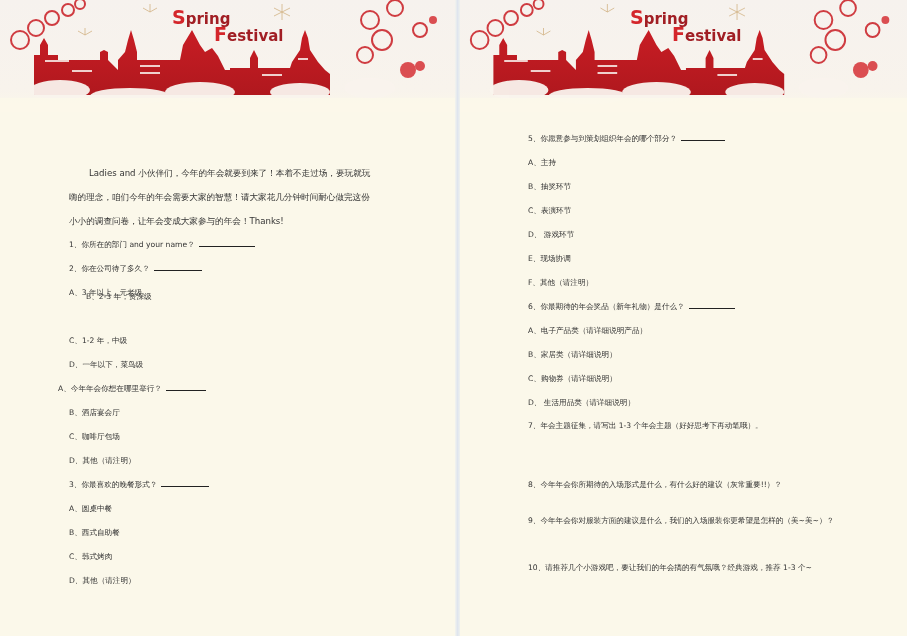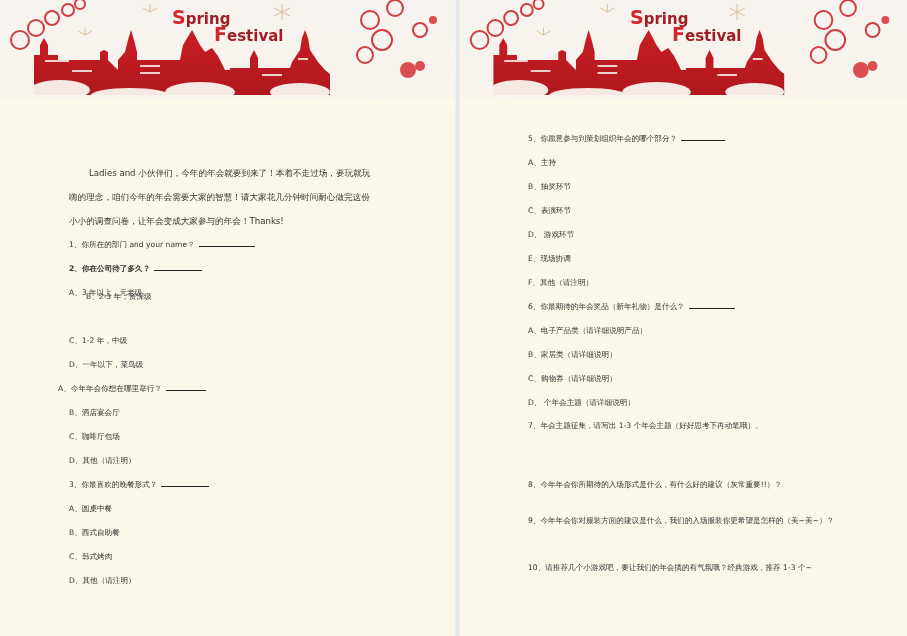--- a/index.html
+++ b/index.html
@@ -126,21 +126,21 @@
     <div class="banner-title spring"><span class="cap">S</span><span>pring</span></div>
     <div class="banner-title festival"><span class="cap">F</span><span>estival</span></div>
   </div>
 
 
   <div class="intro" style="top:168px; padding-left:20px;">Ladies and  小伙伴们，今年的年会就要到来了！本着不走过场，要玩就玩</div>
   <div class="intro" style="top:216px;">小小的调查问卷，让年会变成大家参与的年会！Thanks!</div>
   <div class="intro" style="top:192px;">嗨的理念，咱们今年的年会需要大家的智慧！请大家花几分钟时间耐心做完这份</div>
 
   <div class="line" style="left:69px; top:240px;"><span>1、你所在的部门 and your name？</span><span class="blank" style="width:56px;"></span></div>
-  <div class="line" style="left:69px; top:264px;font-weight:bold;"><span>2、你在公司待了多久？</span><span class="blank" style="width:48px;"></span></div>
+  <div class="line" style="left:69px; top:264px;"><span>2、你在公司待了多久？</span><span class="blank" style="width:48px;"></span></div>
   <div class="line" style="left:69px; top:288px;">A、3 年以上，元老级</div>
   <div class="line" style="left:69px; top:292px;margin-left:17px;">B、2-3 年，资深级</div>
   <div class="line" style="left:69px; top:336px;">C、1-2 年，中级</div>
   <div class="line" style="left:69px; top:360px;">D、一年以下，菜鸟级</div>
   <div class="line" style="left:58px; top:384px;"><span>A、今年年会你想在哪里举行？</span><span class="blank" style="width:40px;"></span></div>
   <div class="line" style="left:69px; top:408px;">B、酒店宴会厅</div>
   <div class="line" style="left:69px; top:432px;">C、咖啡厅包场</div>
   <div class="line" style="left:69px; top:456px;">D、其他（请注明）</div>
   <div class="line" style="left:69px; top:480px;"><span>3、你最喜欢的晚餐形式？</span><span class="blank" style="width:48px;"></span></div>
   <div class="line" style="left:69px; top:504px;">A、圆桌中餐</div>
@@ -212,18 +212,18 @@
   <div class="line" style="left:68px; top:158px;">A、主持</div>
   <div class="line" style="left:68px; top:182px;">B、抽奖环节</div>
   <div class="line" style="left:68px; top:206px;">C、表演环节</div>
   <div class="line" style="left:68px; top:230px;">D、 游戏环节</div>
   <div class="line" style="left:68px; top:254px;">E、现场协调</div>
   <div class="line" style="left:68px; top:278px;">F、其他（请注明）</div>
   <div class="line" style="left:68px; top:302px;"><span>6、你最期待的年会奖品（新年礼物）是什么？</span><span class="blank" style="width:46px;"></span></div>
   <div class="line" style="left:68px; top:326px;">A、电子产品类（请详细说明产品）</div>
   <div class="line" style="left:68px; top:350px;">B、家居类（请详细说明）</div>
   <div class="line" style="left:68px; top:374px;">C、购物券（请详细说明）</div>
-  <div class="line" style="left:68px; top:398px;">D、 个年会主题（请详细说明）</div>
+  <div class="line" style="left:68px; top:398px;">D、 生活用品类（请详细说明）</div>
   <div class="line" style="left:68px; top:421px;">7、年会主题征集，请写出 1-3 个年会主题（好好思考下再动笔哦）。</div>
   <div class="line" style="left:68px; top:480px;">8、今年年会你所期待的入场形式是什么，有什么好的建议（灰常重要!!）？</div>
   <div class="line" style="left:68px; top:516px;">9、今年年会你对服装方面的建议是什么，我们的入场服装你更希望是怎样的（美~美~）？</div>
   <div class="line" style="left:68px; top:563px;">10、请推荐几个小游戏吧，要让我们的年会搞的有气氛哦？经典游戏，推荐 1-3 个~</div>
 </div>
 
 </body></html>

